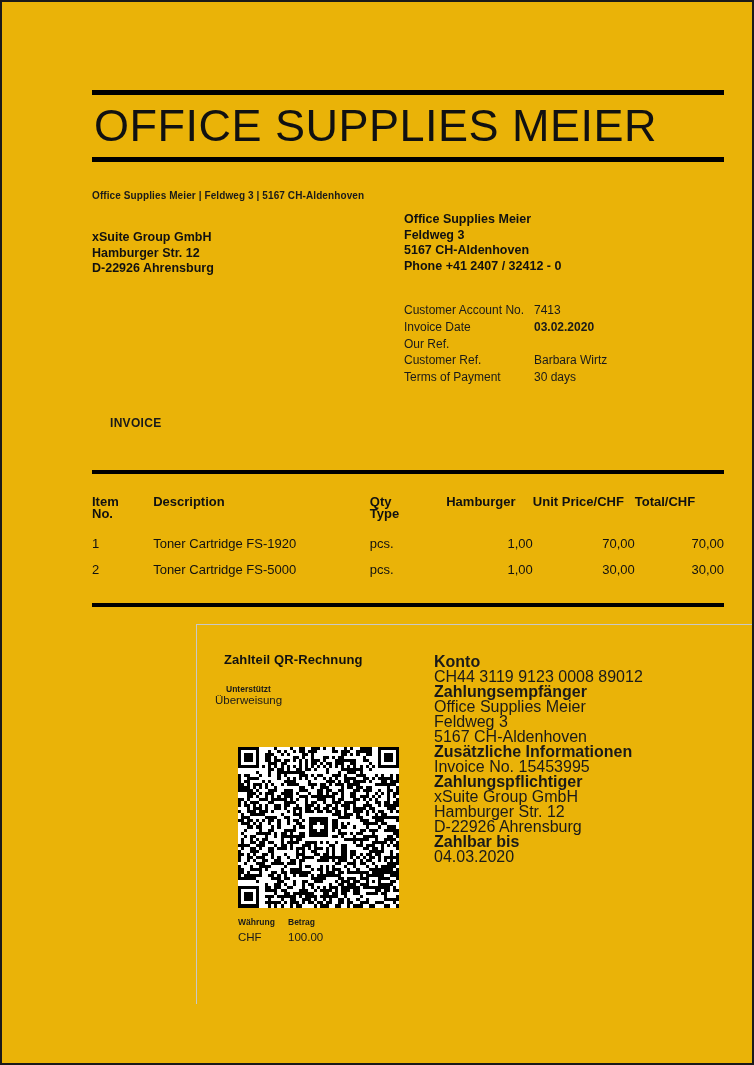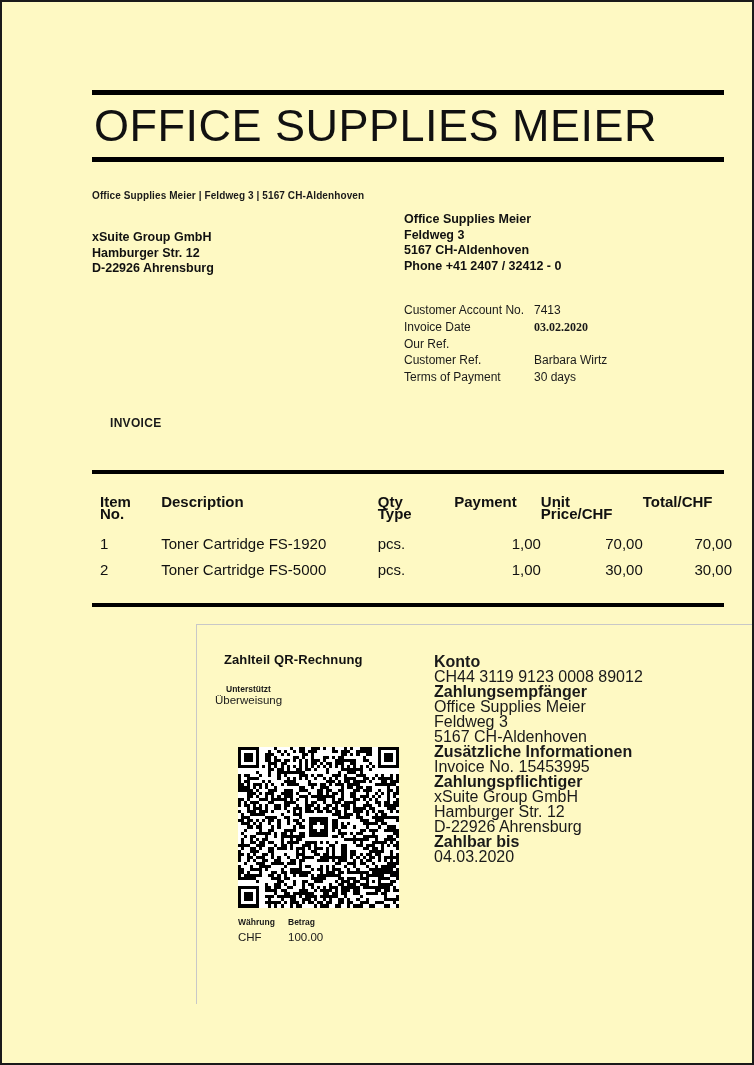--- a/index.html
+++ b/index.html
@@ -8,21 +8,21 @@
     background: #ffffff;
   }
   body {
     font-family: "Liberation Sans", sans-serif;
     -webkit-font-smoothing: antialiased;
   }
   #page {
     position: relative;
     width: 754px;
     height: 1065px;
-    background: #fef9c3;
+    background: #eab308;
     border: 2px solid #1a1a1a;
     box-sizing: border-box;
     overflow: hidden;
   }
   .abs { position: absolute; }
 
   
   #letterhead {
     left: 90px;
     top: 88px;
@@ -89,21 +89,21 @@
   #invoice-meta table { border-collapse: collapse; }
   #invoice-meta td {
     padding: 0;
     vertical-align: top;
     white-space: nowrap;
     line-height: 16.8px;
   }
   #invoice-meta td.meta-label { width: 130px; }
   #invoice-meta td.meta-value { padding-left: 0; }
   #invoice-meta td.meta-value.emphasis {
-    font-family: Liberation Serif, serif;
+    font-family: Liberation Sans, sans-serif;
     font-weight: bold;
     font-size: 12px;
     margin-left: 21px;
   }
 
   
   #invoice-label {
     left: 92px;
     top: 414px;
     font-size: 12px;
@@ -115,24 +115,24 @@
 
   
   #rule-items-top {
     left: 90px;
     top: 468px;
     width: 632px;
     height: 4px;
     background: #000000;
   }
   #items {
-    left: 98px;
+    left: 90px;
     top: 494px;
     width: 632px;
-    font-size: 15px;
+    font-size: 13px;
     color: #111111;
   }
   #items table {
     border-collapse: collapse;
     width: 100%;
     table-layout: fixed;
   }
   #items th {
     font-weight: bold;
     text-align: left;
@@ -293,21 +293,21 @@
 
   <div id="items" class="abs">
     <table>
       <thead>
         <tr>
           <th class="col-item">Item
 No.</th>
           <th class="col-desc">Description</th>
           <th class="col-qtytype">Qty
 Type</th>
-          <th class="col-qty">Payment</th>
+          <th class="col-qty">Hamburger</th>
           <th class="col-price">Unit Price/CHF</th>
           <th class="col-total">Total/CHF</th>
         </tr>
       </thead>
       <tbody id="line-items-body">
           <tr>
             <td class="col-item">1</td>
             <td class="col-desc">Toner Cartridge FS-1920</td>
             <td class="col-qtytype">pcs.</td>
             <td class="col-qty">1,00</td>

